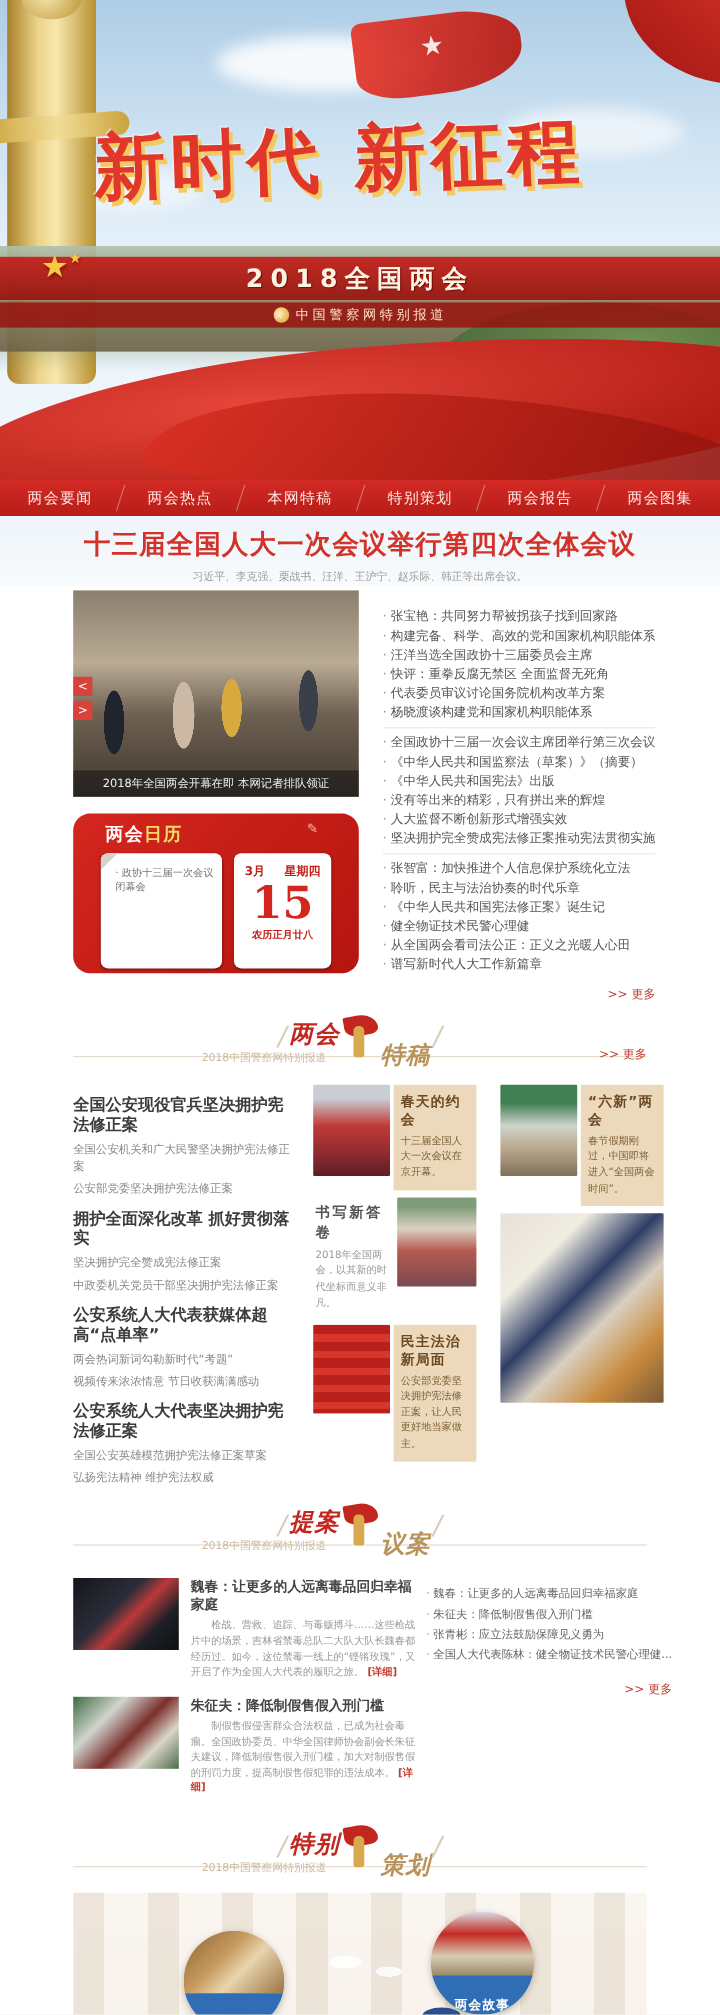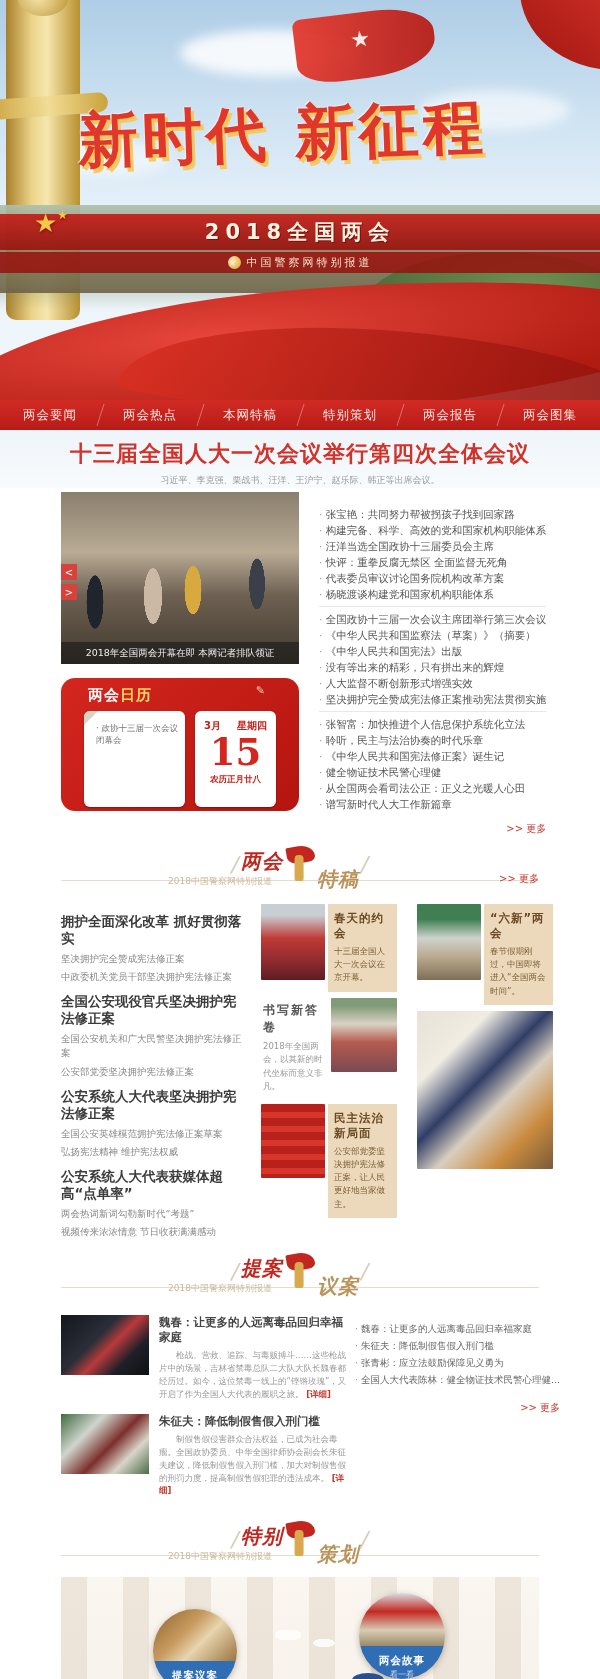--- a/index.html
+++ b/index.html
@@ -169,21 +169,21 @@
   .yi-right .grp{padding:3px 0 7px;border-bottom:1px solid #e8e8e8}
   .yi-right .grp:last-of-type{border-bottom:none}
 
   
   .panel{position:relative;width:478px;height:292px;margin-top:4px;overflow:hidden;border-radius:2px;
     background:
      repeating-linear-gradient(90deg,rgba(205,188,165,.28) 0 26px,rgba(255,255,255,0) 26px 62px),
      linear-gradient(180deg,#faf6f0,#f3ece2)}
   .circle{position:absolute;border-radius:50%;overflow:hidden;box-shadow:0 2px 6px rgba(90,70,50,.35);cursor:pointer}
   .circle .photo{width:100%;height:62%}
-  .circle .band{width:100%;height:38%;background:#2f6db5;color:#fff;text-align:center;padding-top:8px}
+  .circle .band{width:100%;height:38%;background:#2f6db5;color:#fff;text-align:center;padding-top:18px}
   .circle .band b{display:block;font-size:10.5px;letter-spacing:1px}
   .circle .band s{display:block;text-decoration:none;font-size:8px;color:#cfe2f5;margin-top:1px}
   .cph-files{background:linear-gradient(135deg,#8a6432,#c89a5e 40%,#e8d4ae 60%,#9a7440)}
   .cph-hall{background:linear-gradient(180deg,#d8dde4 0%,#c42922 35%,#d8ccb4 70%,#9a8a6a)}
   .cop{position:absolute;left:282px;top:96px;width:50px;height:92px;z-index:4}
   .cop .hat{position:absolute;left:9px;top:0;width:32px;height:14px;background:#2a4f8f;border-radius:50% 50% 20% 20%}
   .doves{position:absolute;left:200px;top:40px;width:90px;height:40px;z-index:1;opacity:.85;
     background:
      radial-gradient(ellipse 22px 9px at 30% 45%,#fff 60%,transparent 61%),
      radial-gradient(ellipse 18px 7px at 70% 65%,#fff 60%,transparent 61%)}
@@ -311,38 +311,38 @@
         <span class="t-gold">特稿</span>
         <span class="slash">/</span>
       </div>
       <span class="sh-cap">2018中国警察网特别报道</span>
       <span class="sh-more">&gt;&gt; 更多</span>
     </div>
 
     <div class="tegao">
       <div class="tg-left">
         <div class="tg-art">
+          <h3>全国公安现役官兵坚决拥护宪法修正案</h3>
+          <p>全国公安机关和广大民警坚决拥护宪法修正案</p>
+          <p>公安部党委坚决拥护宪法修正案</p>
+        </div>
+        <div class="tg-art">
           <h3>拥护全面深化改革 抓好贯彻落实</h3>
           <p>坚决拥护完全赞成宪法修正案</p>
           <p>中政委机关党员干部坚决拥护宪法修正案</p>
         </div>
         <div class="tg-art">
-          <h3>全国公安现役官兵坚决拥护宪法修正案</h3>
-          <p>全国公安机关和广大民警坚决拥护宪法修正案</p>
-          <p>公安部党委坚决拥护宪法修正案</p>
+          <h3>公安系统人大代表获媒体超高“点单率”</h3>
+          <p>两会热词新词勾勒新时代“考题”</p>
+          <p>视频传来浓浓情意 节日收获满满感动</p>
         </div>
         <div class="tg-art">
           <h3>公安系统人大代表坚决拥护宪法修正案</h3>
           <p>全国公安英雄模范拥护宪法修正案草案</p>
           <p>弘扬宪法精神 维护宪法权威</p>
-        </div>
-        <div class="tg-art">
-          <h3>公安系统人大代表获媒体超高“点单率”</h3>
-          <p>两会热词新词勾勒新时代“考题”</p>
-          <p>视频传来浓浓情意 节日收获满满感动</p>
         </div>
       </div>
 
       <div class="tg-grid">
         <div class="tg-colm">
           <div class="tg-row">
             <div class="ph ph-women"></div>
             <div class="tanbox">
               <h4>春天的约会</h4>
               <p>十三届全国人大一次会议在京开幕。</p>

